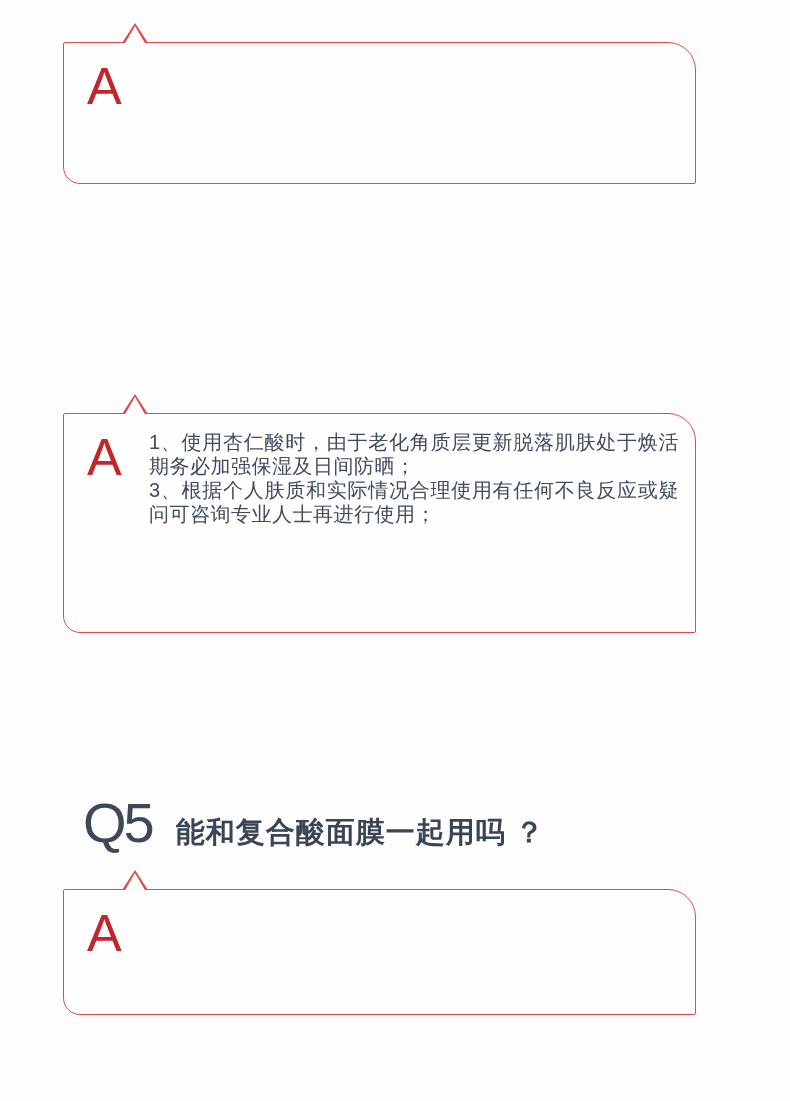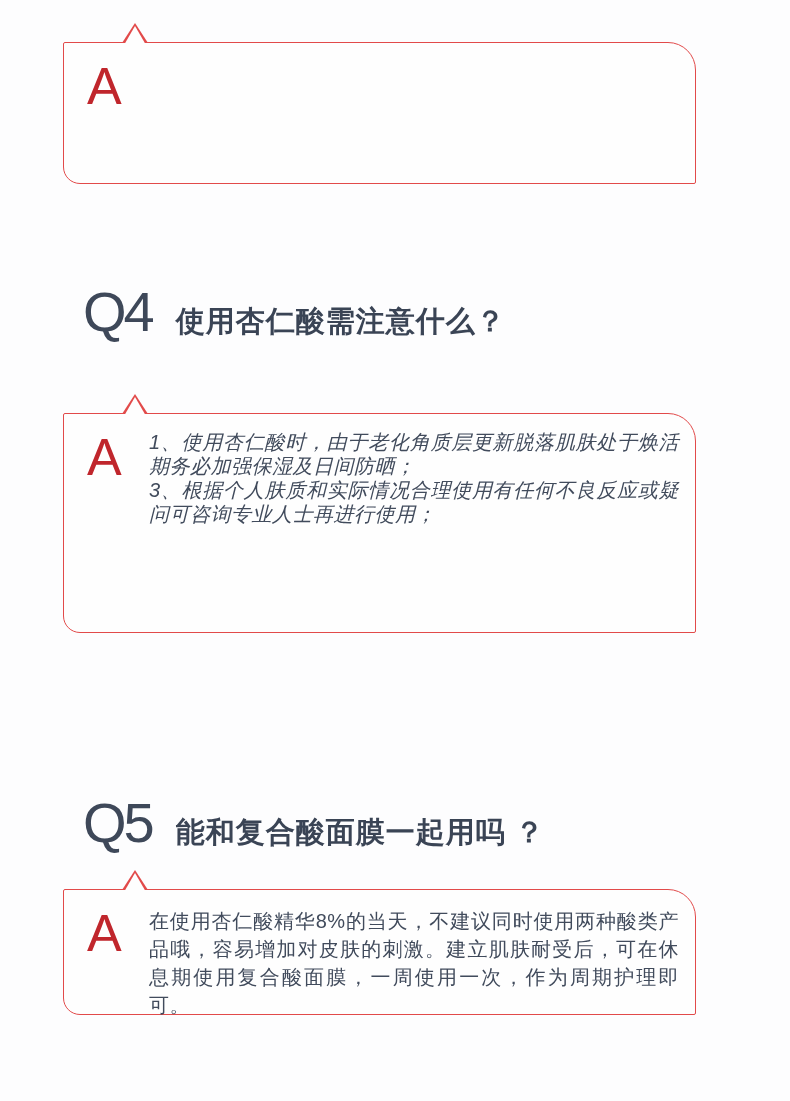--- a/index.html
+++ b/index.html
@@ -41,21 +41,21 @@
     color:#c0262c;
     letter-spacing:0;
   }
   .answer-text{
     position:absolute;left:85px;top:17px;right:16px;
     font-size:20px;line-height:28px;
     color:#414b5c;
     letter-spacing:0.5px;
     text-align:justify;
   }
-  .answer-text p{margin:0;font-style:italic;}
+  .answer-text p{margin:0;}
   .bubble.list .answer-text{line-height:24px;top:16px;}
   
   .q-row{
     position:absolute;left:83px;
     display:flex;align-items:baseline;
     white-space:nowrap;
   }
   .q-number{
     font-size:56px;line-height:1;
     font-weight:300;
@@ -73,38 +73,33 @@
 </head>
 <body>
 
 <div class="page">
 
   <div class="bubble" style="top:42px;height:142px;">
     <div class="notch"></div>
     <div class="a-letter">A</div>
   </div>
 
-  <div class="q-row" style="top:284px;">
-    <span class="q-number">Q4</span>
-    <span class="q-title">使用杏仁酸需注意什么？</span>
-  </div>
 
   <div class="bubble list" style="top:413px;height:220px;">
     <div class="notch"></div>
     <div class="a-letter">A</div>
     <div class="answer-text">
       <p>1、使用杏仁酸时，由于老化角质层更新脱落肌肤处于焕活期务必加强保湿及日间防晒；</p>
       <p>3、根据个人肤质和实际情况合理使用有任何不良反应或疑问可咨询专业人士再进行使用；</p>
     </div>
   </div>
 
   <div class="q-row" style="top:795px;">
     <span class="q-number">Q5</span>
     <span class="q-title">能和复合酸面膜一起用吗 ？</span>
   </div>
 
   <div class="bubble" style="top:889px;height:126px;">
     <div class="notch"></div>
     <div class="a-letter">A</div>
-    <div class="answer-text">在使用杏仁酸精华8%的当天，不建议同时使用两种酸类产品哦，容易增加对皮肤的刺激。建立肌肤耐受后，可在休息期使用复合酸面膜，一周使用一次，作为周期护理即可。</div>
   </div>
 
 </div>
 
 </body></html>

